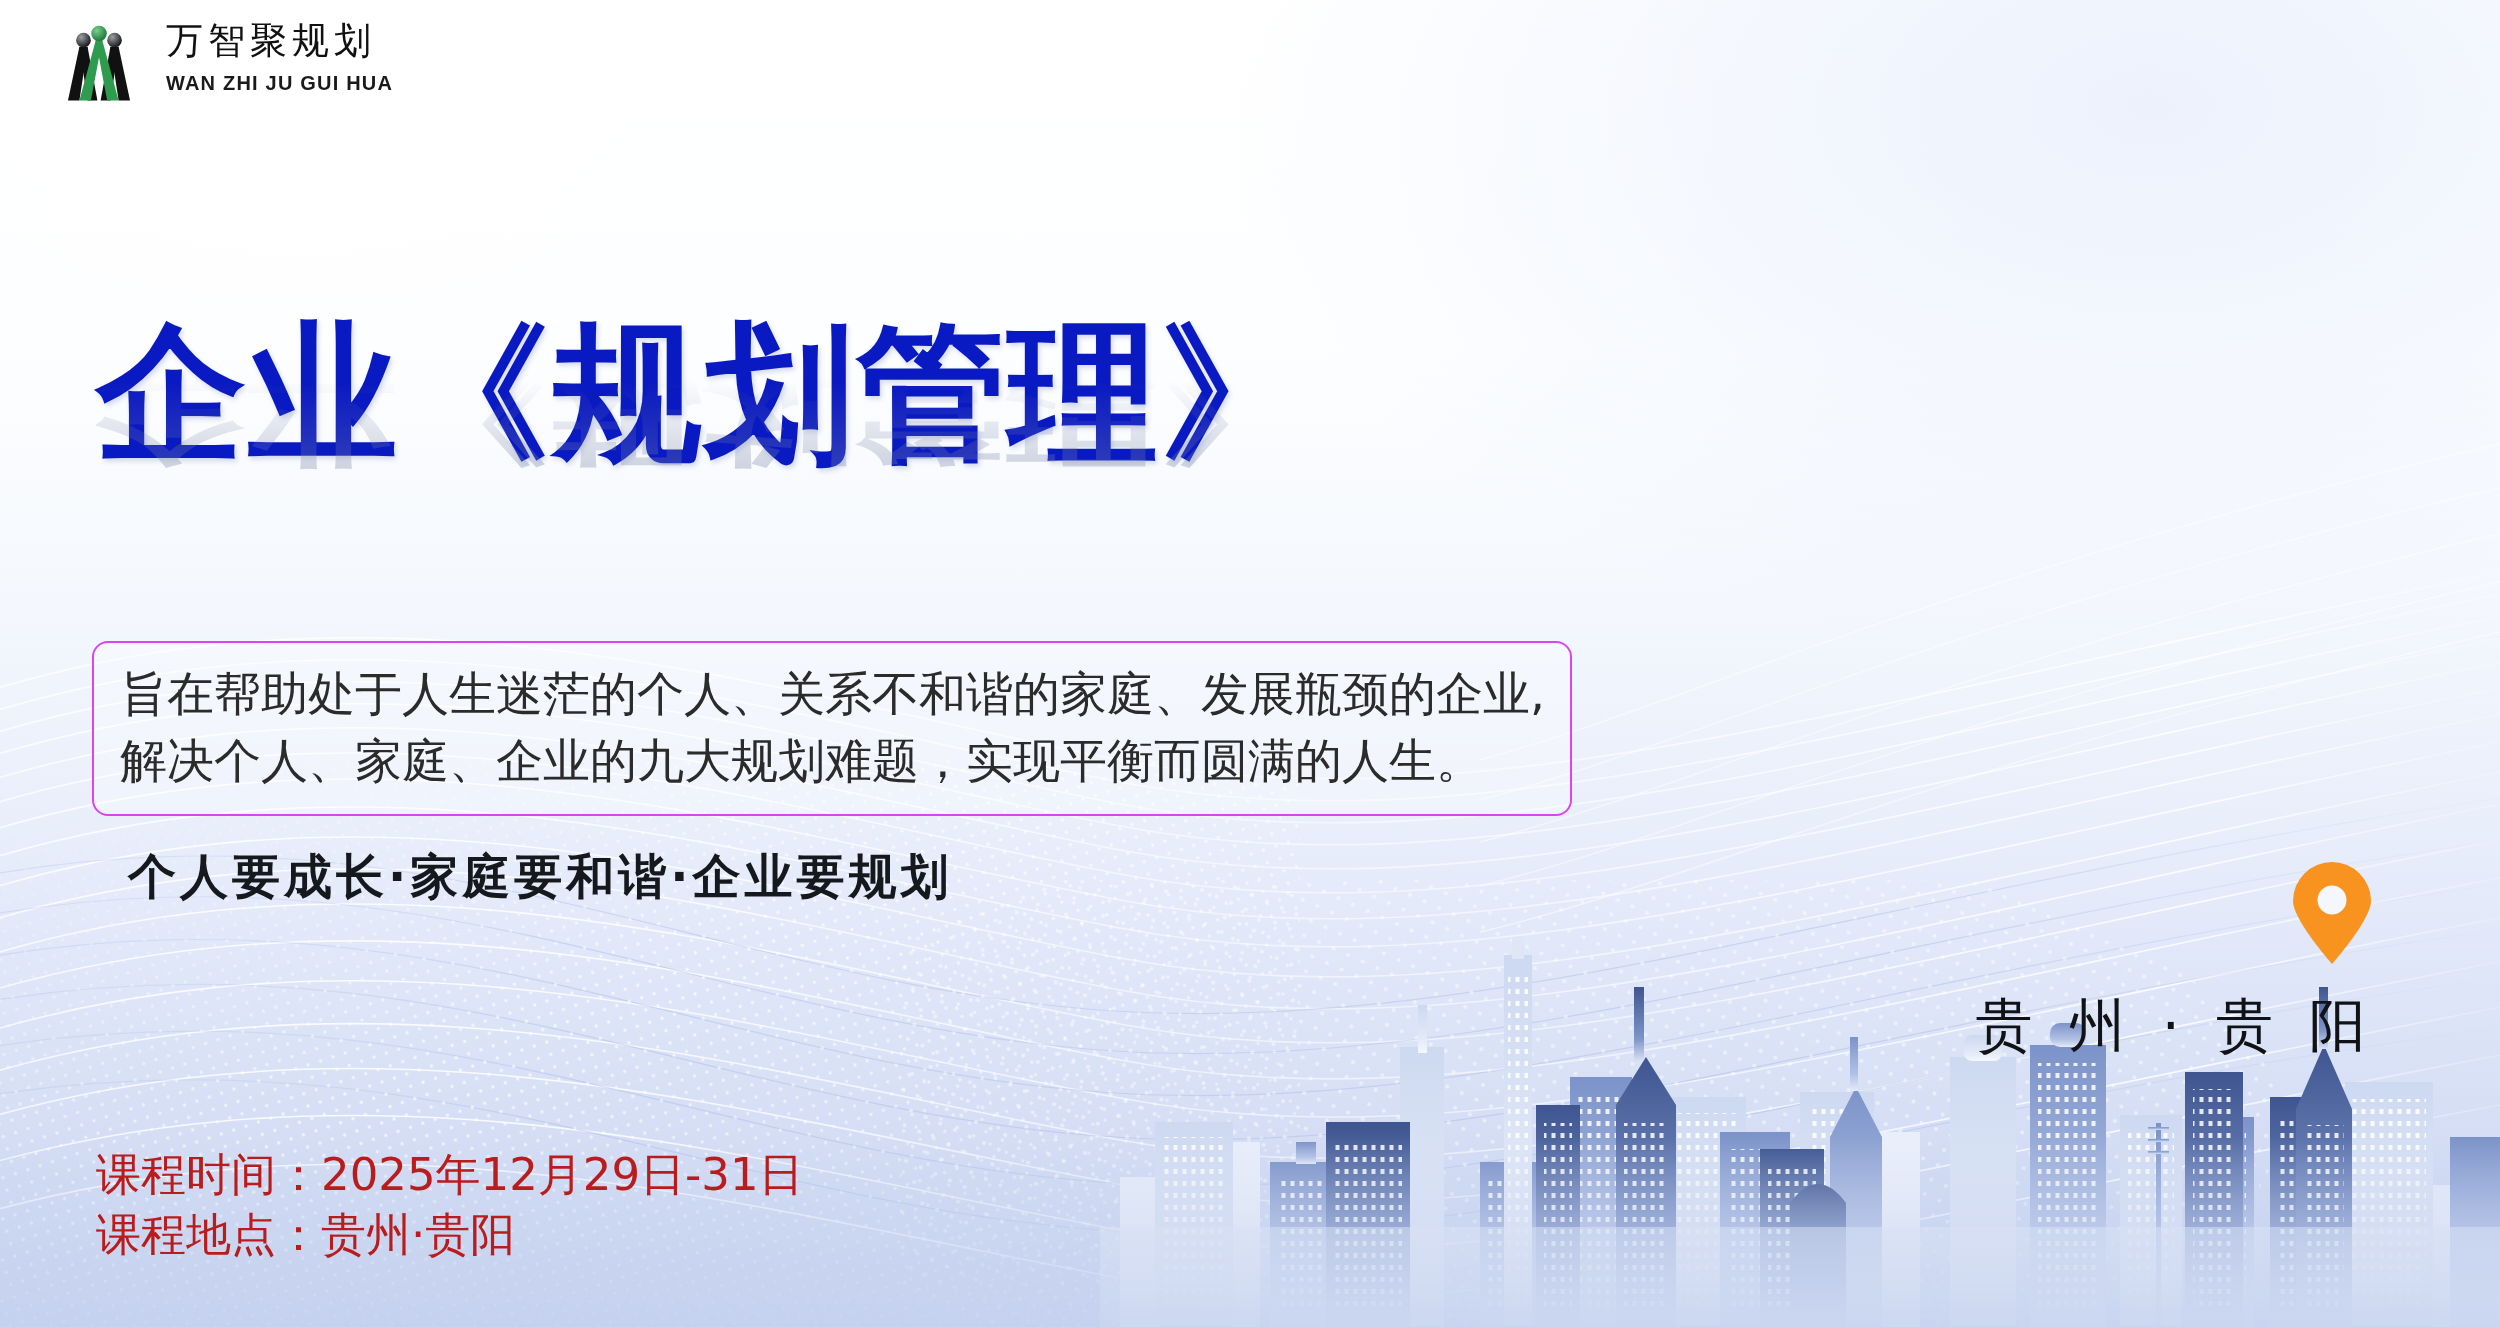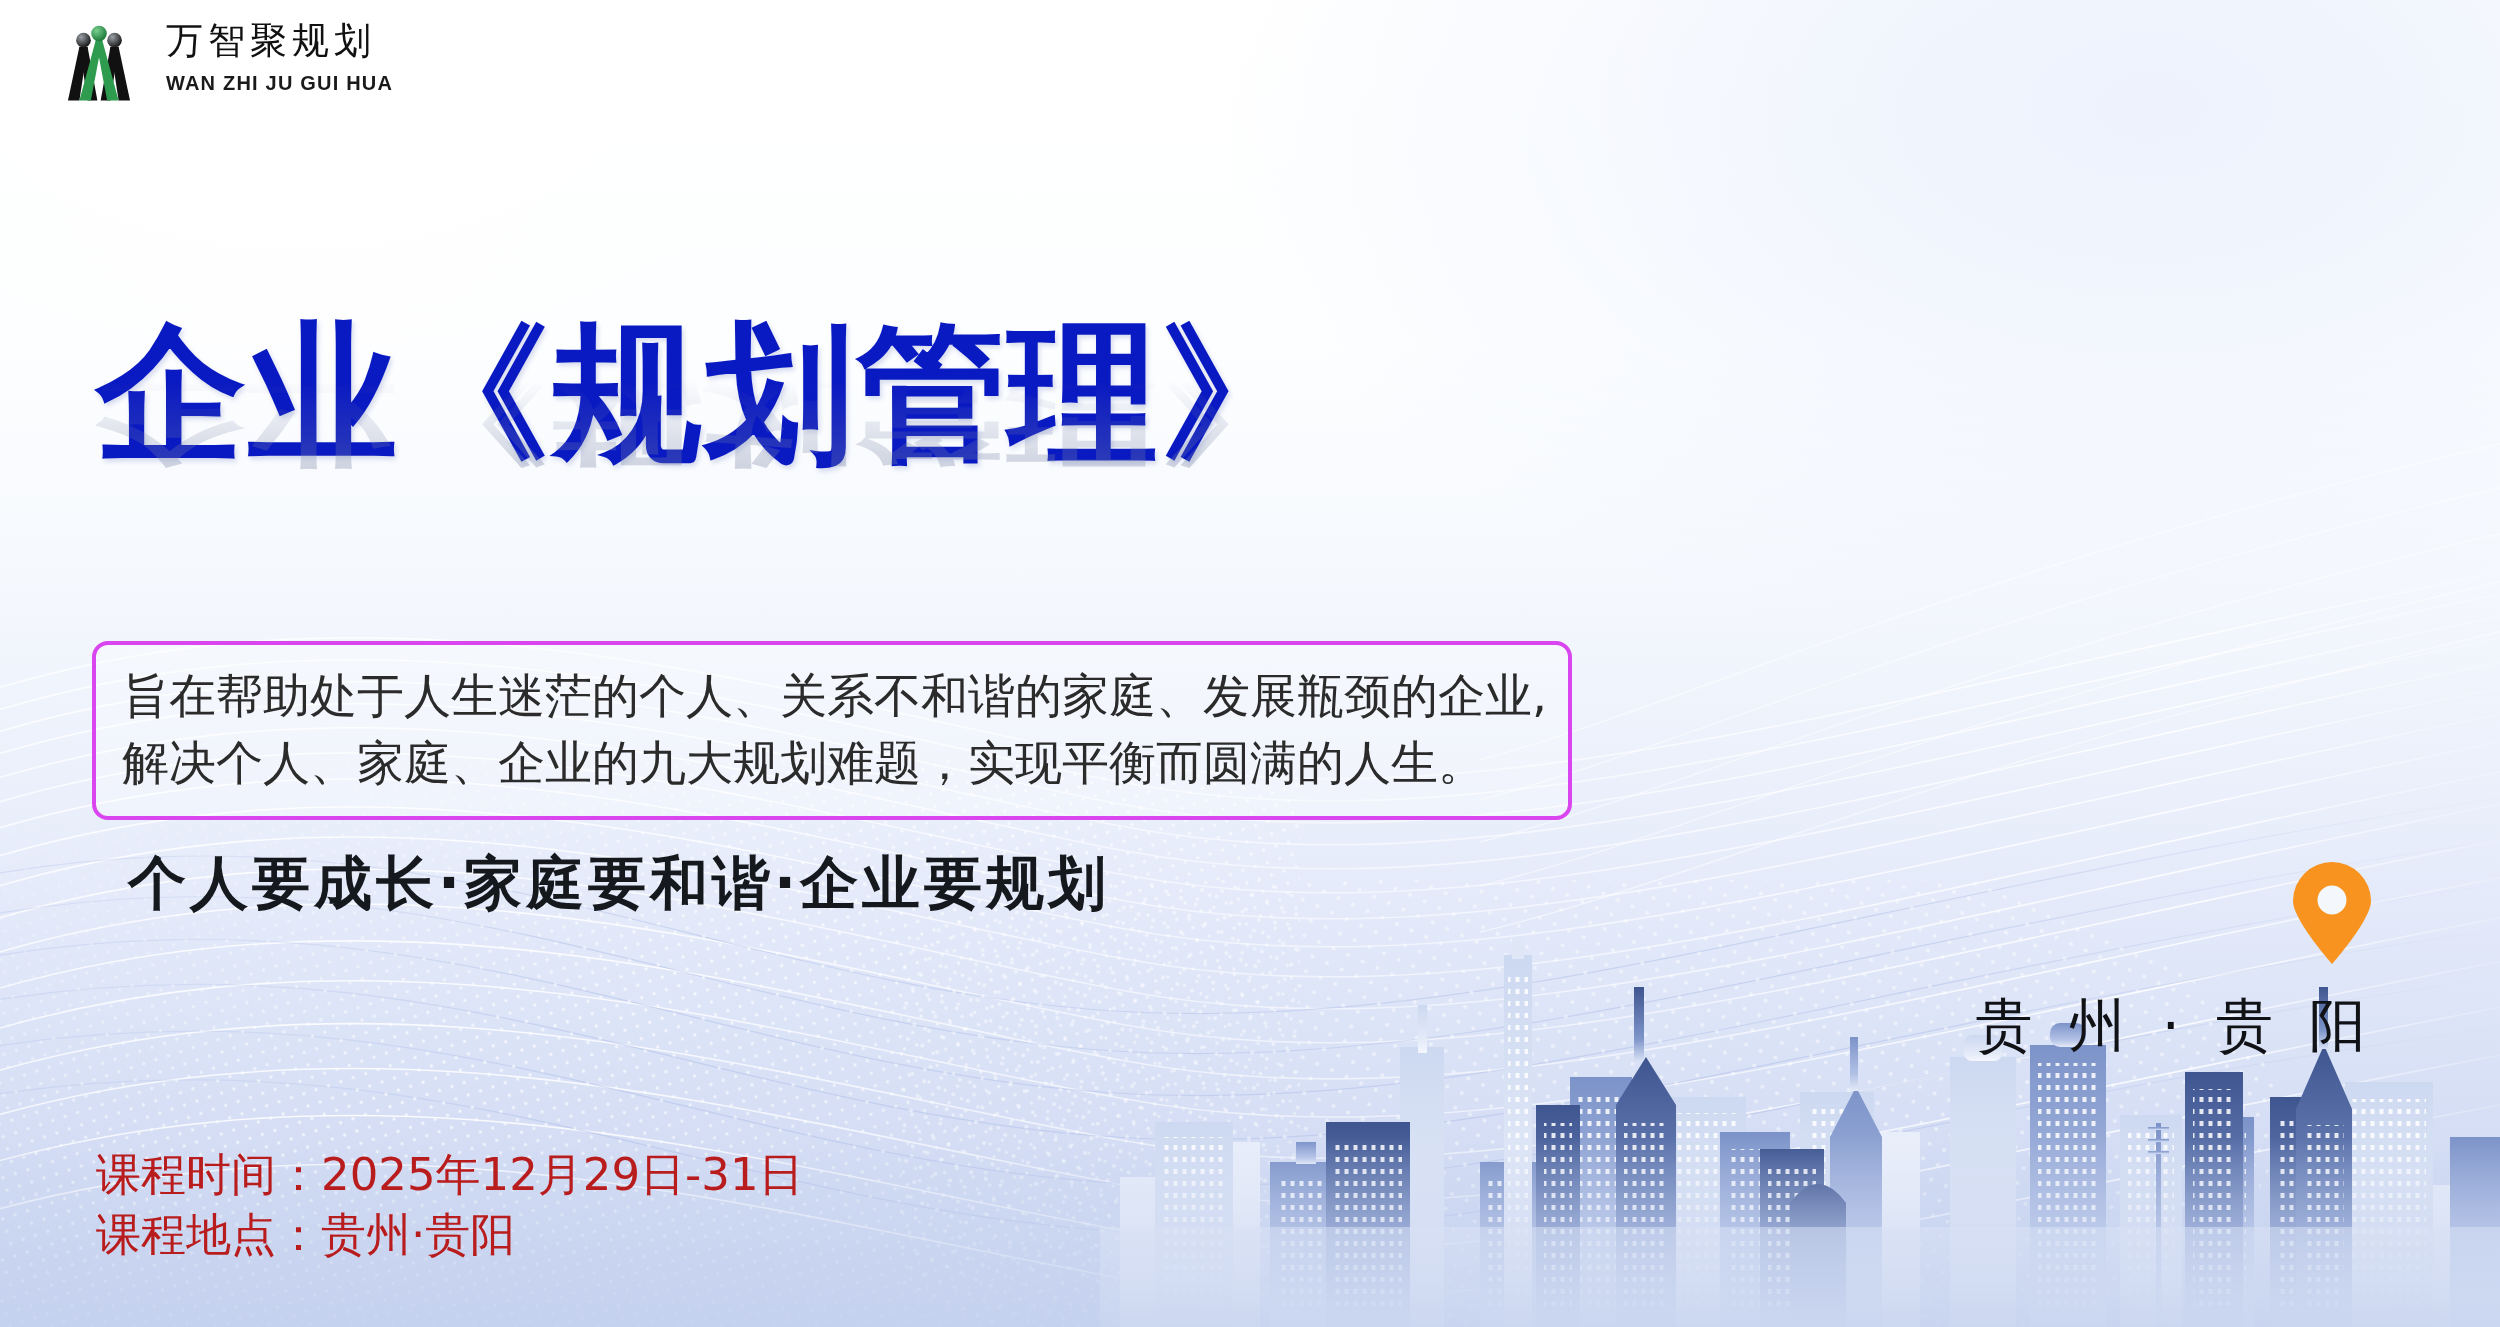--- a/index.html
+++ b/index.html
@@ -111,39 +111,39 @@
     pointer-events:none;
   }
 
   
   .desc-box {
     position: absolute;
     left: 92px; top: 641px;
     width: 1480px;
     box-sizing: border-box;
     padding: 18px 26px 20px 26px;
-    border: 4px solid #d946ef;
+    border: 2px solid #d946ef;
     border-radius: 16px;
     background: rgba(255,255,255,0.30);
   }
   .desc-line {
     font-family: "DejaVu Sans", "Liberation Sans", sans-serif;
     font-size: 47px;
     line-height: 1.42;
     color: #2b2b2b;
     font-weight: 500;
     white-space: nowrap;
   }
 
   
   .slogan {
     position: absolute;
     left: 128px; top: 845px;
     font-family: "DejaVu Sans", "Liberation Sans", sans-serif;
-    font-size: 58px;
+    font-size: 48px;
     font-weight: 700;
     color: #15181d;
     letter-spacing: 4px;
     white-space: nowrap;
   }
 
   
   .location-badge {
     position: absolute;
     left: 1955px; top: 862px;

